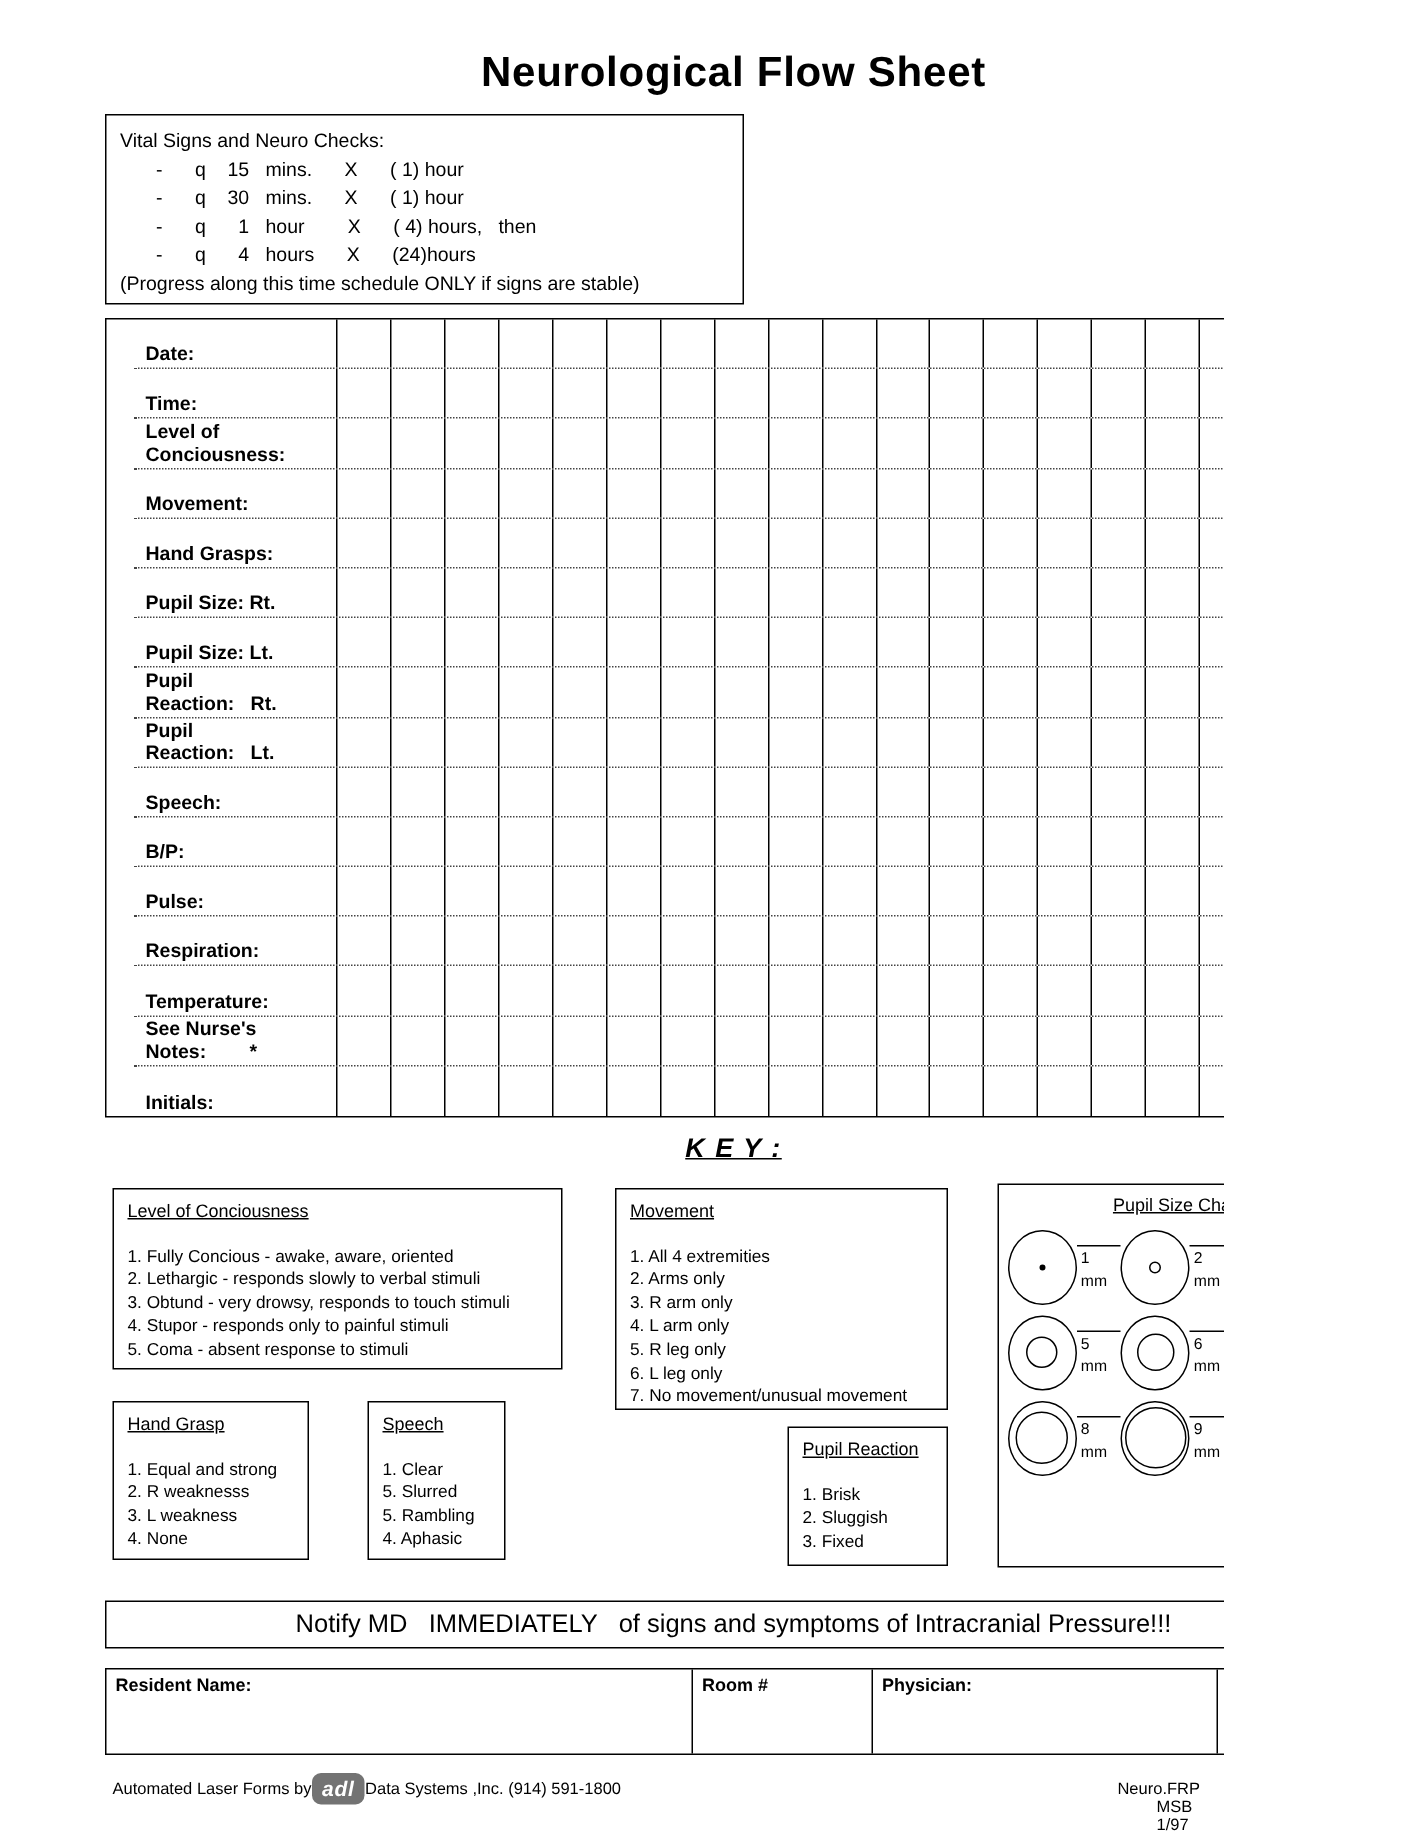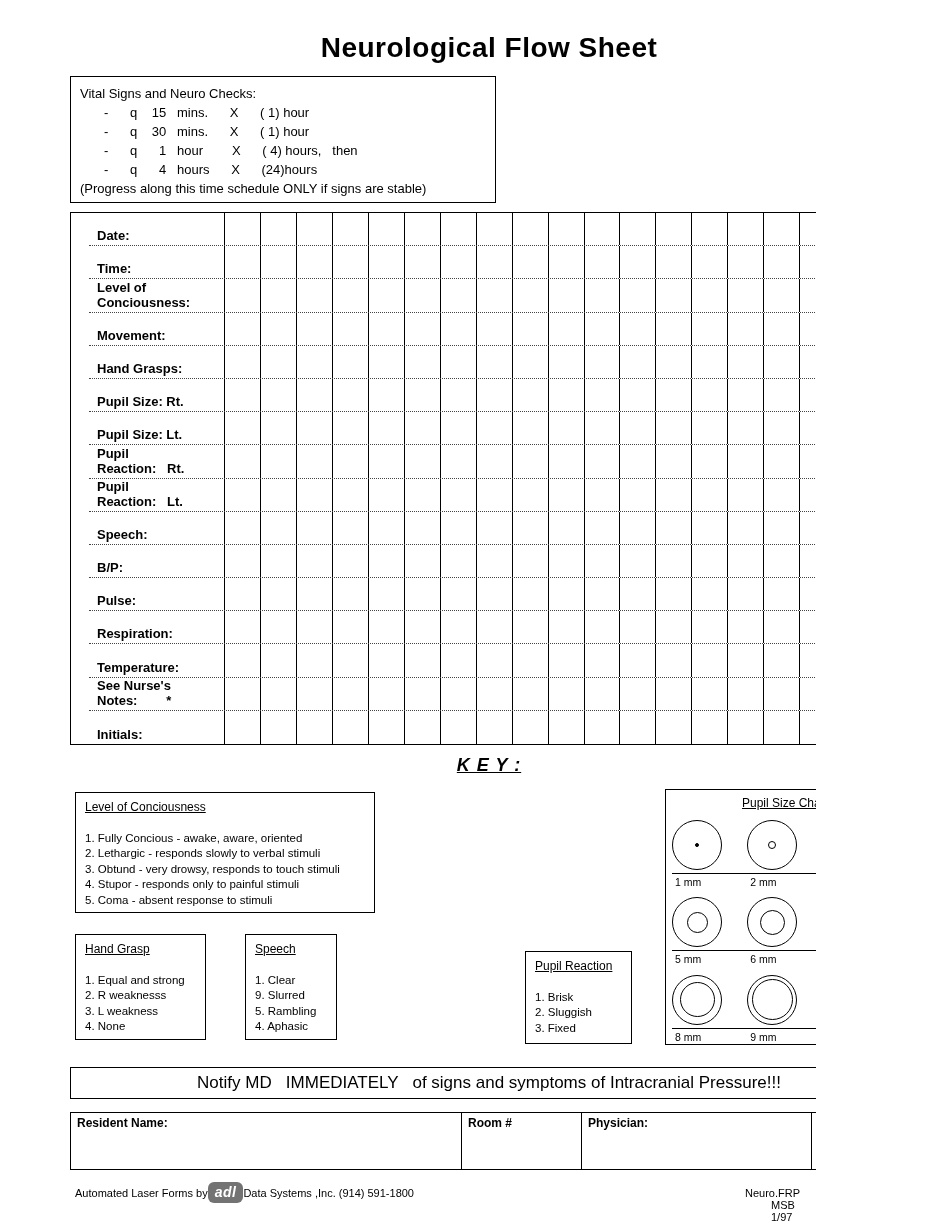--- a/index.html
+++ b/index.html
@@ -39,21 +39,21 @@
   .loc-box { left: 75px; top: 792px; width: 300px; height: 121px; }
   .movement-box { left: 410px; top: 792px; width: 222px; height: 148px; }
   .hand-grasp-box { left: 75px; top: 934px; width: 131px; height: 106px; }
   .speech-box { left: 245px; top: 934px; width: 92px; height: 106px; }
   .pupil-reaction-box { left: 525px; top: 951px; width: 107px; height: 93px; }
 
   
   .pupil-chart { left: 665px; top: 789px; width: 240px; height: 256px; padding: 6px 6px; }
   .pupil-title { text-align: center; text-decoration: underline; font-size: 12px; margin-bottom: 8px; }
   .pupil-grid { display: grid; grid-template-columns: repeat(3, 1fr); row-gap: 7px; }
-  .pupil-cell { display: flex; flex-direction: column; }
+  .pupil-cell { display: flex; flex-direction: row; align-items: center; }
   .pupil-outer { width: 50px; height: 50px; border: 1px solid #000; border-radius: 50%;
                  display: flex; align-items: center; justify-content: center; }
   .pupil-inner { border: 1.5px solid #000; border-radius: 50%; }
   .s1 { width: 4px;  height: 4px;  border-width: 1px; background: #000; }
   .s2 { width: 8px;  height: 8px; }
   .s3 { width: 12px; height: 12px; }
   .s4 { width: 17px; height: 17px; }
   .s5 { width: 21px; height: 21px; }
   .s6 { width: 25px; height: 25px; }
   .s7 { width: 31px; height: 31px; }
@@ -497,33 +497,43 @@
 
   <div class="key-box loc-box">
     <div class="key-title">Level of Conciousness</div>
     <div class="key-item">1. Fully Concious - awake, aware, oriented</div>
     <div class="key-item">2. Lethargic - responds slowly to verbal stimuli</div>
     <div class="key-item">3. Obtund - very drowsy, responds to touch stimuli</div>
     <div class="key-item">4. Stupor - responds only to painful stimuli</div>
     <div class="key-item">5. Coma - absent response to stimuli</div>
   </div>
 
+  <div class="key-box movement-box">
+    <div class="key-title">Movement</div>
+    <div class="key-item">1. All 4 extremities</div>
+    <div class="key-item">2. Arms only</div>
+    <div class="key-item">3. R arm only</div>
+    <div class="key-item">4. L arm only</div>
+    <div class="key-item">5. R leg only</div>
+    <div class="key-item">6. L leg only</div>
+    <div class="key-item">7. No movement/unusual movement</div>
+  </div>
 
   <div class="key-box hand-grasp-box">
     <div class="key-title">Hand Grasp</div>
     <div class="key-item">1. Equal and strong</div>
     <div class="key-item">2. R weaknesss</div>
     <div class="key-item">3. L weakness</div>
     <div class="key-item">4. None</div>
   </div>
 
   <div class="key-box speech-box">
     <div class="key-title">Speech</div>
     <div class="key-item">1. Clear</div>
-    <div class="key-item">9. Slurred</div>
+    <div class="key-item">5. Slurred</div>
     <div class="key-item">5. Rambling</div>
     <div class="key-item">4. Aphasic</div>
   </div>
 
   <div class="key-box pupil-reaction-box">
     <div class="key-title">Pupil Reaction</div>
     <div class="key-item">1. Brisk</div>
     <div class="key-item">2. Sluggish</div>
     <div class="key-item">3. Fixed</div>
   </div>

